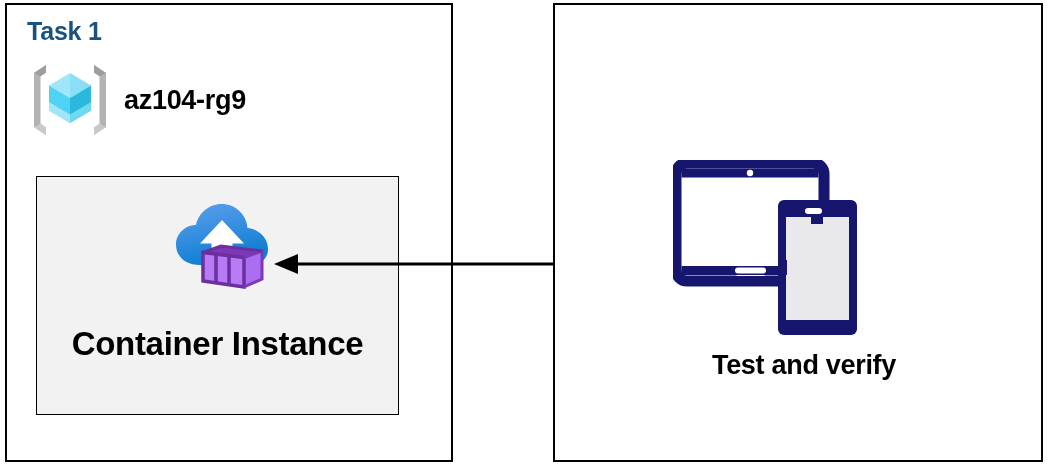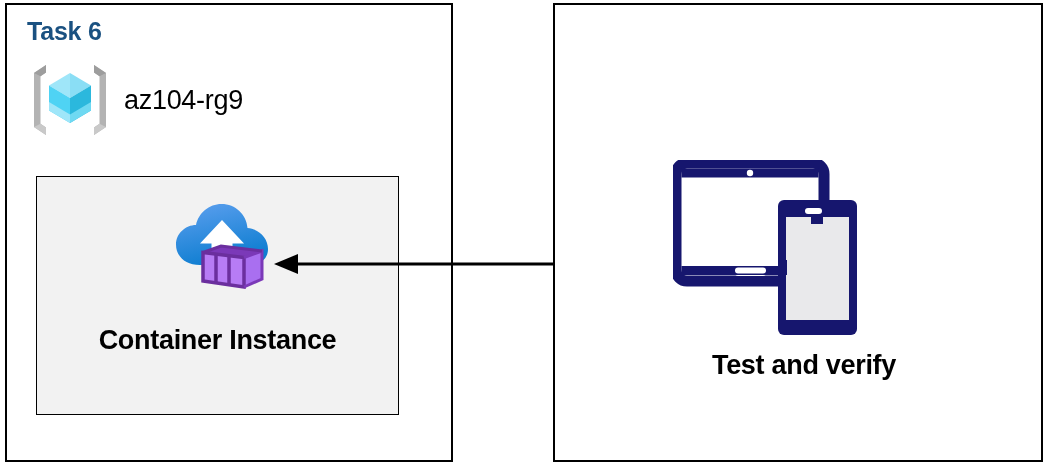--- a/index.html
+++ b/index.html
@@ -54,21 +54,21 @@
     position: absolute;
     left: 30px;
     top: 62px;
     display: flex;
     align-items: center;
     gap: 14px;
   }
   #rg-icon { width: 80px; height: 76px; display: block; }
   #rg-label {
     font-size: 27px;
-    font-weight: normal;
+    font-weight: bold;
     color: #000000;
     white-space: nowrap;
     letter-spacing: -0.3px;
   }
 
   
   #aci-box {
     position: absolute;
     left: 36px;
     top: 176px;
@@ -85,21 +85,21 @@
     width: 96px;
     height: 92px;
     display: block;
   }
   #aci-label {
     position: absolute;
     left: 0;
     right: 0;
     top: 148px;
     text-align: center;
-    font-size: 27px;
+    font-size: 33px;
     font-weight: bold;
     color: #000000;
     letter-spacing: -0.3px;
     white-space: nowrap;
   }
 
   
   #arrow-svg {
     position: absolute;
     left: 272px;
@@ -131,21 +131,21 @@
     white-space: nowrap;
   }
 </style>
 </head>
 <body>
 
 <div id="canvas">
 
   <div class="panel" id="panel-task1"></div>
 
-  <div class="panel-title" id="task1-title">Task 6</div>
+  <div class="panel-title" id="task1-title">Task 1</div>
 
   <div id="rg-row">
     <svg id="rg-icon" viewBox="0 0 80 76">
 
       <path d="M16 3 L4 11 L4 65 L16 73 L16 65.5 L10.5 61.8 L10.5 14.2 L16 10.5 Z" fill="#b3b3b3"></path>
       <path d="M16 3 L4 11 L10.5 14.2 L16 10.5 Z" fill="#9d9d9d"></path>
       <path d="M4 65 L16 73 L16 65.5 L10.5 61.8 Z" fill="#c9c9c9"></path>
 
       <path d="M64 3 L76 11 L76 65 L64 73 L64 65.5 L69.5 61.8 L69.5 14.2 L64 10.5 Z" fill="#b3b3b3"></path>
       <path d="M64 3 L76 11 L69.5 14.2 L64 10.5 Z" fill="#9d9d9d"></path>

